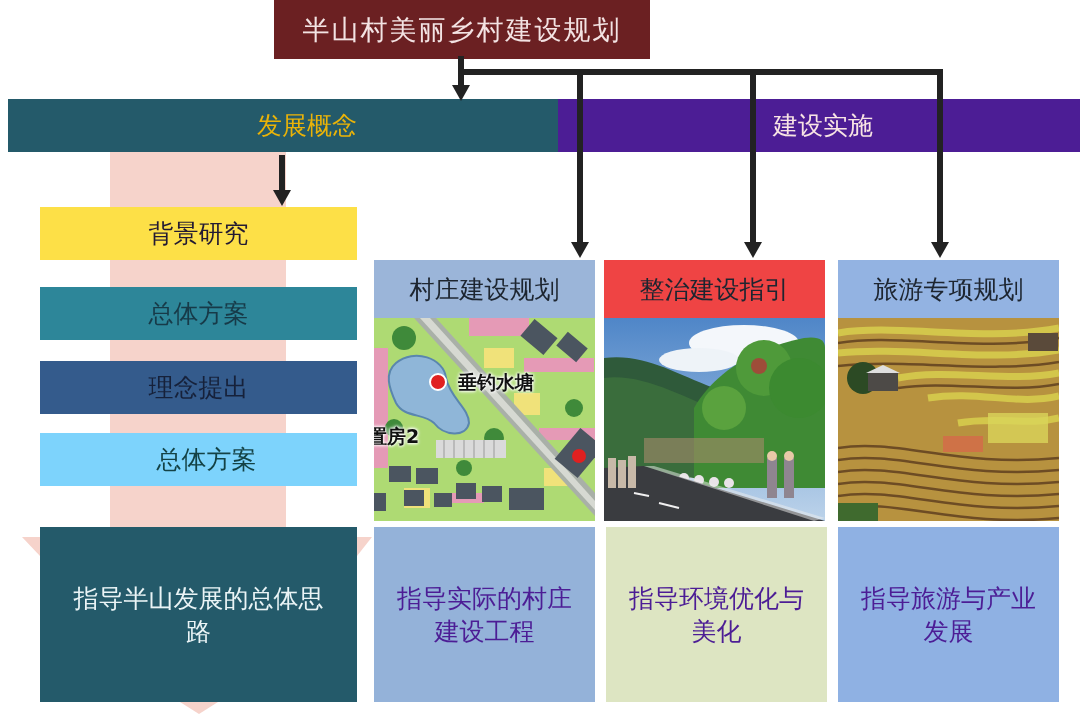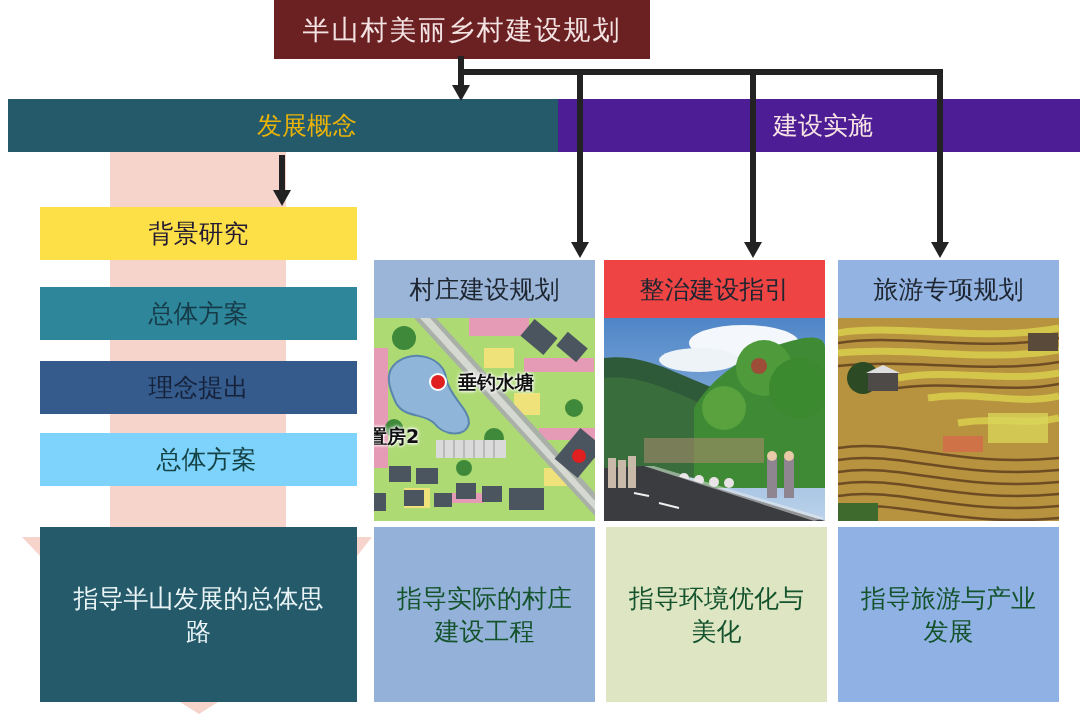--- a/index.html
+++ b/index.html
@@ -18,21 +18,21 @@
   .step4 { top: 433px; background: #7dd3fc; color: #144245; padding-left: 16px; }
   .concept-summary { left: 40px; top: 527px; width: 317px; height: 175px; background: #245a6a; color: #eaf4f6; font-size: 25px; line-height: 33px; padding: 8px 22px; }
   .col-head { top: 260px; width: 221px; height: 58px; font-size: 25px; color: #1d2530; }
   .col1-head { left: 374px; background: #9bb5d9; }
   .col2-head { left: 604px; background: #ef4444; }
   .col3-head { left: 838px; background: #93b3e2; }
   .col-img { top: 318px; width: 221px; height: 203px; overflow: hidden; }
   .col1-img { left: 374px; }
   .col2-img { left: 604px; }
   .col3-img { left: 838px; }
-  .col-foot { top: 527px; width: 221px; height: 175px; font-size: 25px; line-height: 33px; color: #14532d; padding: 0 20px; }
+  .col-foot { top: 527px; width: 221px; height: 175px; font-size: 25px; line-height: 33px; color: #4c1d95; padding: 0 20px; }
   .col1-foot { left: 374px; background: #94b2d9; }
   .col2-foot { left: 606px; background: #dde5c2; align-items: center; }
   .col3-foot { left: 838px; background: #8fb1e3; }
   .map-label { position: absolute; font-family: "DejaVu Sans", "Liberation Sans", sans-serif; color: #111; font-size: 19px; font-weight: bold; text-shadow: 0 0 3px #fff, 0 0 3px #fff, 0 0 4px #fff; white-space: nowrap; }
   svg.connectors { position: absolute; left: 0; top: 0; width: 1080px; height: 714px; pointer-events: none; }
 </style>
 </head>
 <body>
 
 <div class="abs pink-col"></div>

